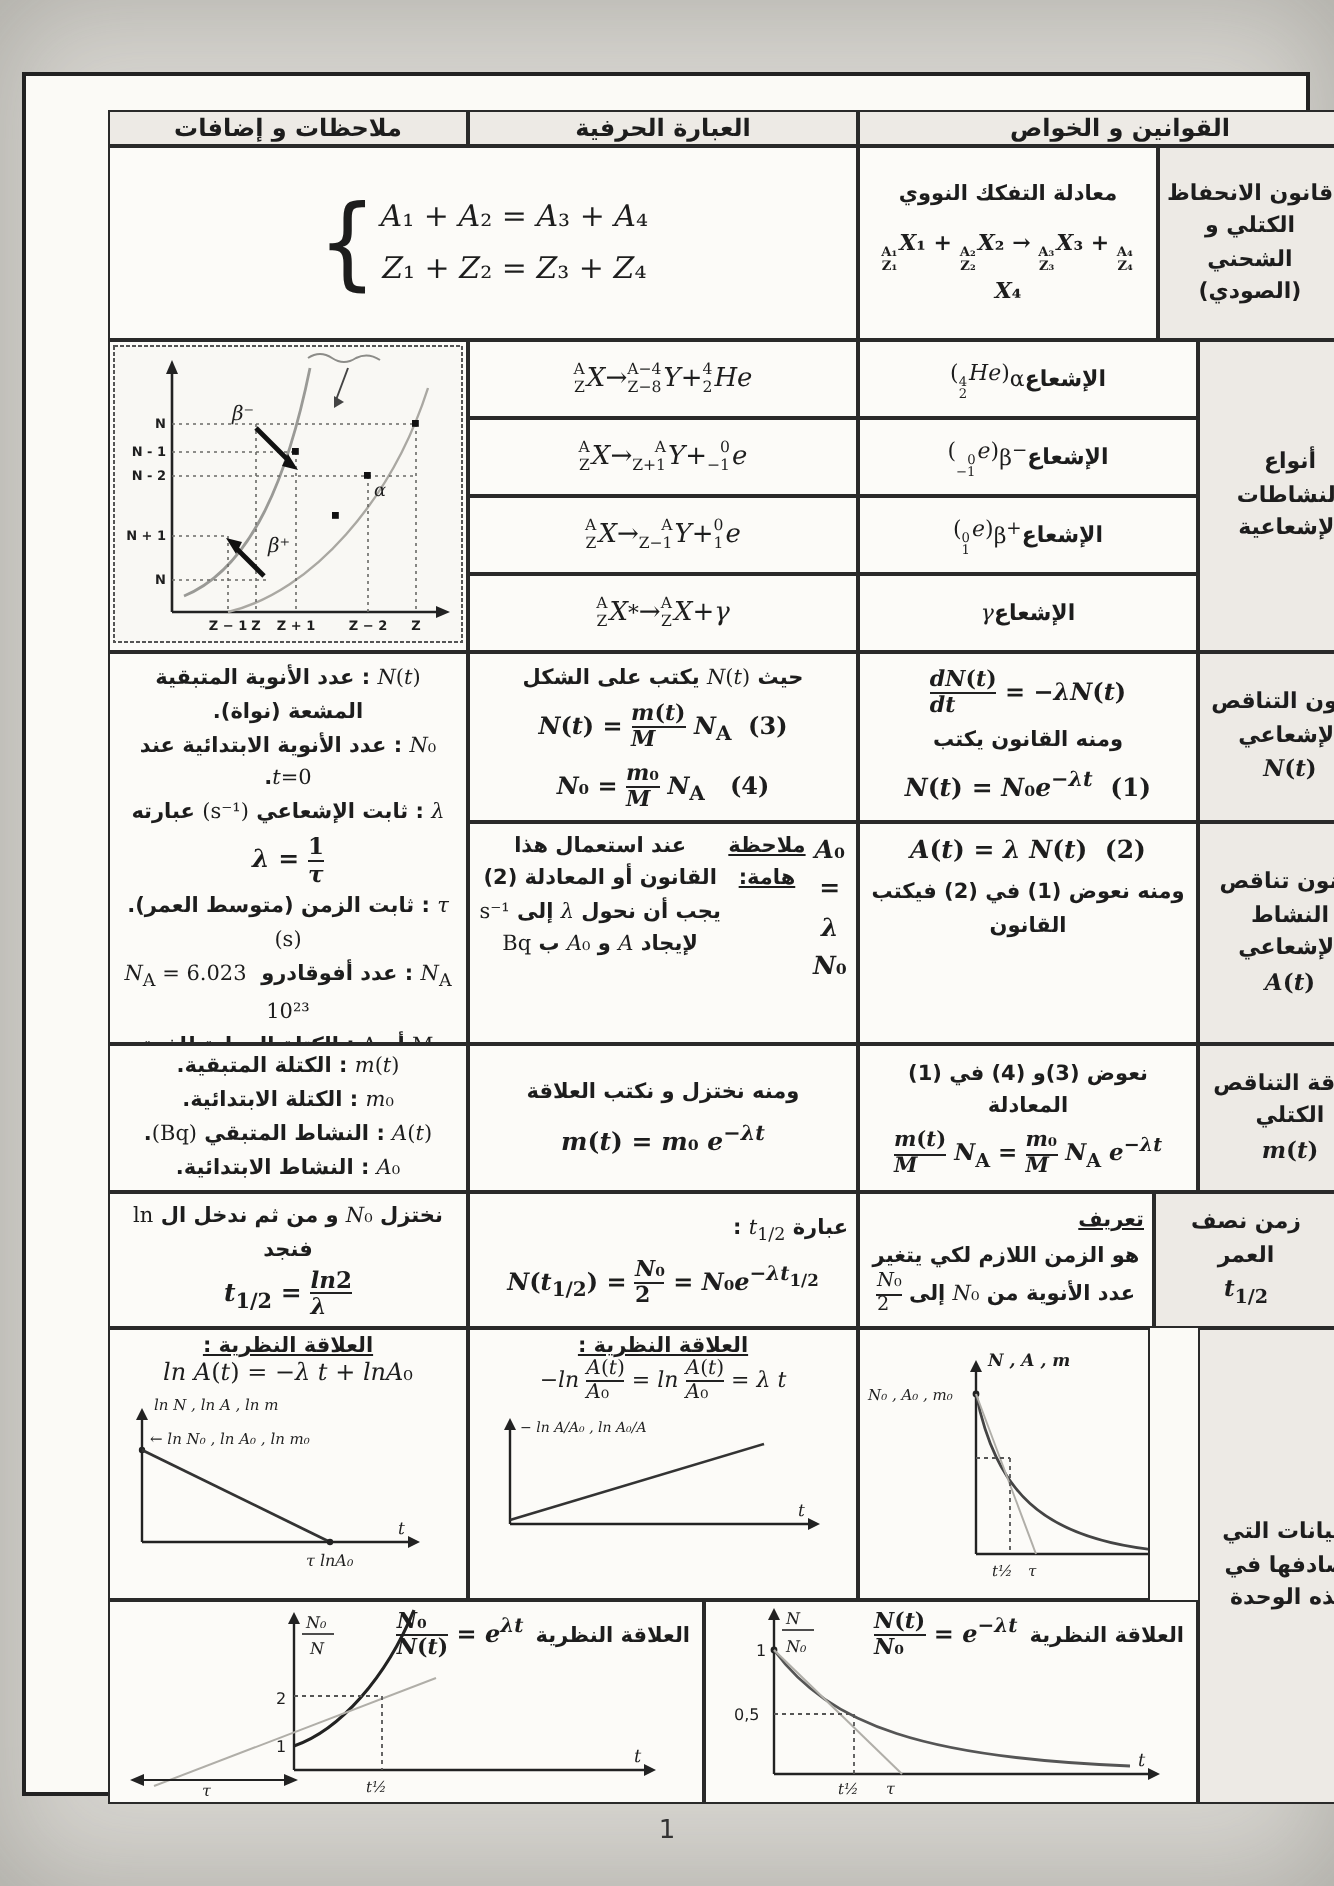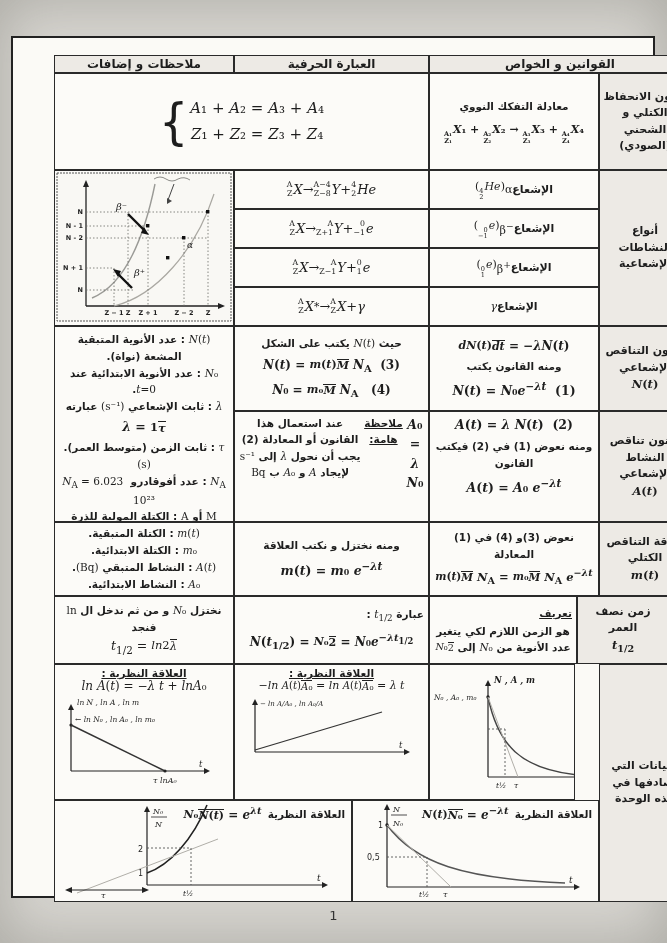--- a/index.html
+++ b/index.html
@@ -13,21 +13,21 @@
   .cell{border:1px solid #2a2a2a;background:#fcfbf8;box-sizing:border-box;overflow:hidden;position:relative;}
   .gray{background:#edeae5;}
   .hcell{display:flex;align-items:center;justify-content:center;font-weight:bold;font-size:12px;}
   .dcell{display:flex;flex-direction:column;align-items:center;justify-content:center;
          font-weight:bold;font-size:11px;line-height:1.5;text-align:center;white-space:pre-line;direction:rtl;}
   .acell{direction:rtl;text-align:center;font-size:10.5px;font-weight:bold;line-height:1.6;padding:4px 5px;}
   .ccell{direction:rtl;text-align:center;font-size:10.5px;font-weight:bold;line-height:1.55;padding:3px 4px;}
   .eq{direction:ltr;unicode-bidi:isolate;font-family:"DejaVu Serif",serif;text-align:center;}
   .m{direction:ltr;unicode-bidi:isolate;font-family:"DejaVu Serif",serif;font-weight:normal;}
   i{font-family:"DejaVu Serif",serif;}
-  .fr{display:inline-flex;flex-direction:row;vertical-align:middle;line-height:1.1;text-align:right;font-size:.92em;}
+  .fr{display:inline-flex;flex-direction:column;vertical-align:middle;line-height:1.1;text-align:left;font-size:.92em;}
   .fr>span+span{border-top:1px solid #222;}
   .pre{display:inline-flex;flex-direction:column;align-items:flex-end;vertical-align:-.45em;
        line-height:1.05;font-size:.6em;margin-right:1px;font-style:normal;}
   .sys{display:flex;align-items:center;justify-content:center;gap:2px;height:100%;direction:ltr;}
   .brc{font-size:46px;font-weight:normal;line-height:.9;transform:scaleY(1.1);font-family:"DejaVu Sans",sans-serif;}
   .sys .eq{font-size:15px;line-height:1.7;}
   .u{text-decoration:underline;}
   .gtitle{direction:rtl;font-weight:bold;font-size:10.5px;text-align:center;text-decoration:underline;}
   .geq{position:absolute;top:4px;right:6px;display:flex;direction:rtl;gap:6px;align-items:center;font-weight:bold;font-size:10.5px;}
   svg text{fill:#1e1e1e;}
@@ -50,21 +50,21 @@
       <div class="band" style="height:97px">
         <div class="cell" style="width:375px">
           <div class="sys">
             <span class="brc">{</span>
             <span>
               <div class="eq"><i>A</i>₁ + <i>A</i>₂ = <i>A</i>₃ + <i>A</i>₄</div>
               <div class="eq"><i>Z</i>₁ + <i>Z</i>₂ = <i>Z</i>₃ + <i>Z</i>₄</div>
             </span>
           </div>
         </div>
-        <div class="cell ccell" style="width:170px;display:flex;flex-direction:column;justify-content:center;gap:7px">
+        <div class="cell ccell" style="width:150px;display:flex;flex-direction:column;justify-content:center;gap:7px">
           <div>معادلة التفكك النووي</div>
           <div class="eq" style="font-size:11px"><span class="pre">
                 <span>A₁</span>
                 <span>Z₁</span>
               </span><i>X</i>₁ + <span class="pre">
                 <span>A₂</span>
                 <span>Z₂</span>
               </span><i>X</i>₂ → <span class="pre">
                 <span>A₃</span>
                 <span>Z₃</span>
@@ -251,21 +251,20 @@
 
           <div style="height:111px;display:flex">
             <div class="cell ccell" style="width:195px;display:flex;justify-content:center;gap:3px">
               <div class="eq" style="font-size:12.5px"><i>A</i>₀ = <i>λ N</i>₀</div>
               <div class="u">ملاحظة هامة:</div>
               <div>عند استعمال هذا القانون أو المعادلة (2) يجب أن نحول <span class="m"><i>λ</i></span> إلى <span class="m">s⁻¹</span> لإيجاد <span class="m"><i>A</i></span> و <span class="m"><i>A</i>₀</span> ب <span class="m">Bq</span></div>
             </div>
             <div class="cell ccell" style="width:170px;display:flex;flex-direction:column;gap:4px">
               <div class="eq" style="font-size:12.5px"><i>A</i>(<i>t</i>) = <i>λ N</i>(<i>t</i>)&nbsp;&nbsp;(2)</div>
               <div>ومنه نعوض (1) في (2) فيكتب<br>القانون</div>
-              <div class="eq" style="font-size:12.5px"><i>A</i>(<i>t</i>) = <i>A</i>₀ <i>e</i><sup>−<i>λt</i></sup></div>
             </div>
             <div class="cell gray dcell" style="width:92px">
               <div>قانون تناقص
 النشاط
 الإشعاعي</div>
               <div class="eq" style="font-size:11.5px"><i>A</i>(<i>t</i>)</div>
             </div>
           </div>
         </div>
       </div>
@@ -294,21 +293,21 @@
         <div class="cell gray dcell" style="width:92px">
           <div>علاقة التناقص
 الكتلي</div>
           <div class="eq" style="font-size:11.5px"><i>m</i>(<i>t</i>)</div>
         </div>
       </div>
 
       <div class="band" style="height:68px">
         <div class="cell acell" style="width:180px;display:flex;flex-direction:column;justify-content:center">
           <div>نختزل <span class="m"><i>N</i>₀</span> و من ثم ندخل ال <span class="m">ln</span> فنجد</div>
-          <div class="eq" style="font-size:12.5px;font-weight:normal"><i>t</i><sub>1/2</sub> = <span class="fr">
+          <div class="eq" style="font-size:12.5px;font-weight:bold"><i>t</i><sub>1/2</sub> = <span class="fr">
                 <span><i>ln</i>2</span>
                 <span><i>λ</i></span>
               </span></div>
         </div>
         <div class="cell ccell" style="width:195px;display:flex;flex-direction:column;justify-content:center;gap:4px">
           <div style="text-align:right">عبارة <span class="m"><i>t</i><sub>1/2</sub></span> :</div>
           <div class="eq" style="font-size:12px"><i>N</i>(<i>t</i><sub>1/2</sub>) = <span class="fr">
                 <span><i>N</i>₀</span>
                 <span>2</span>
               </span> = <i>N</i>₀<i>e</i><sup>−<i>λt</i><sub>1/2</sub></sup></div>

